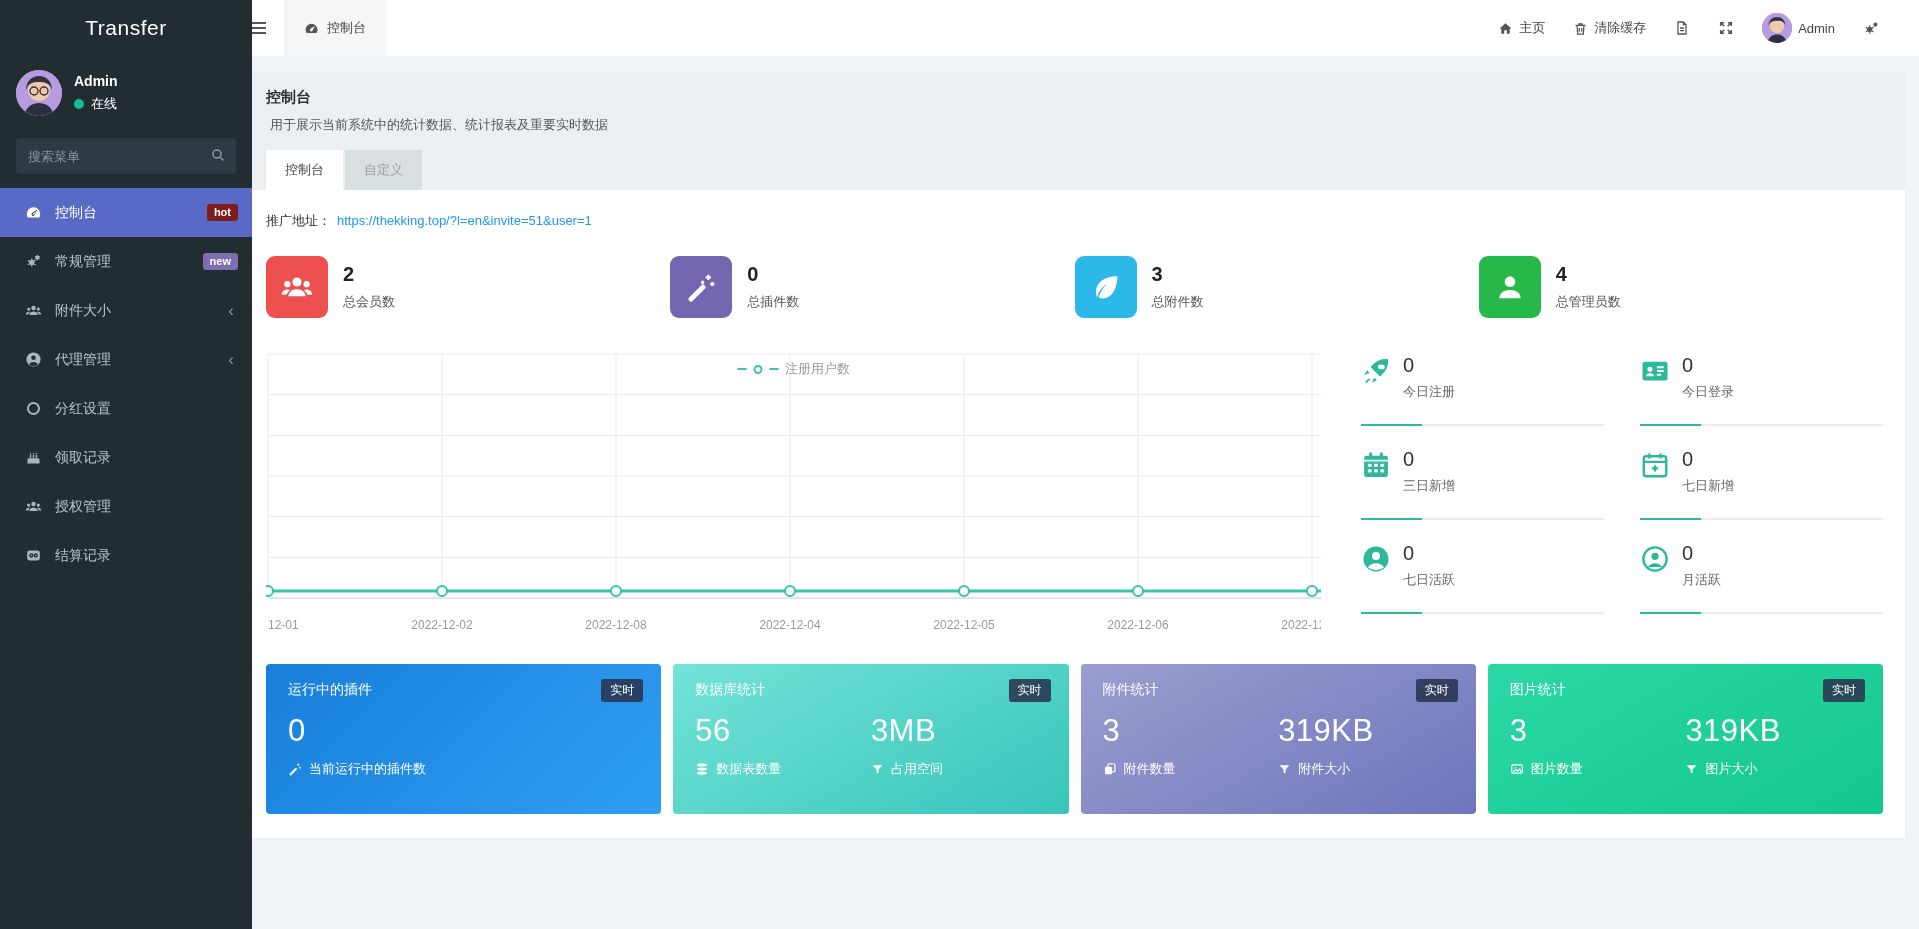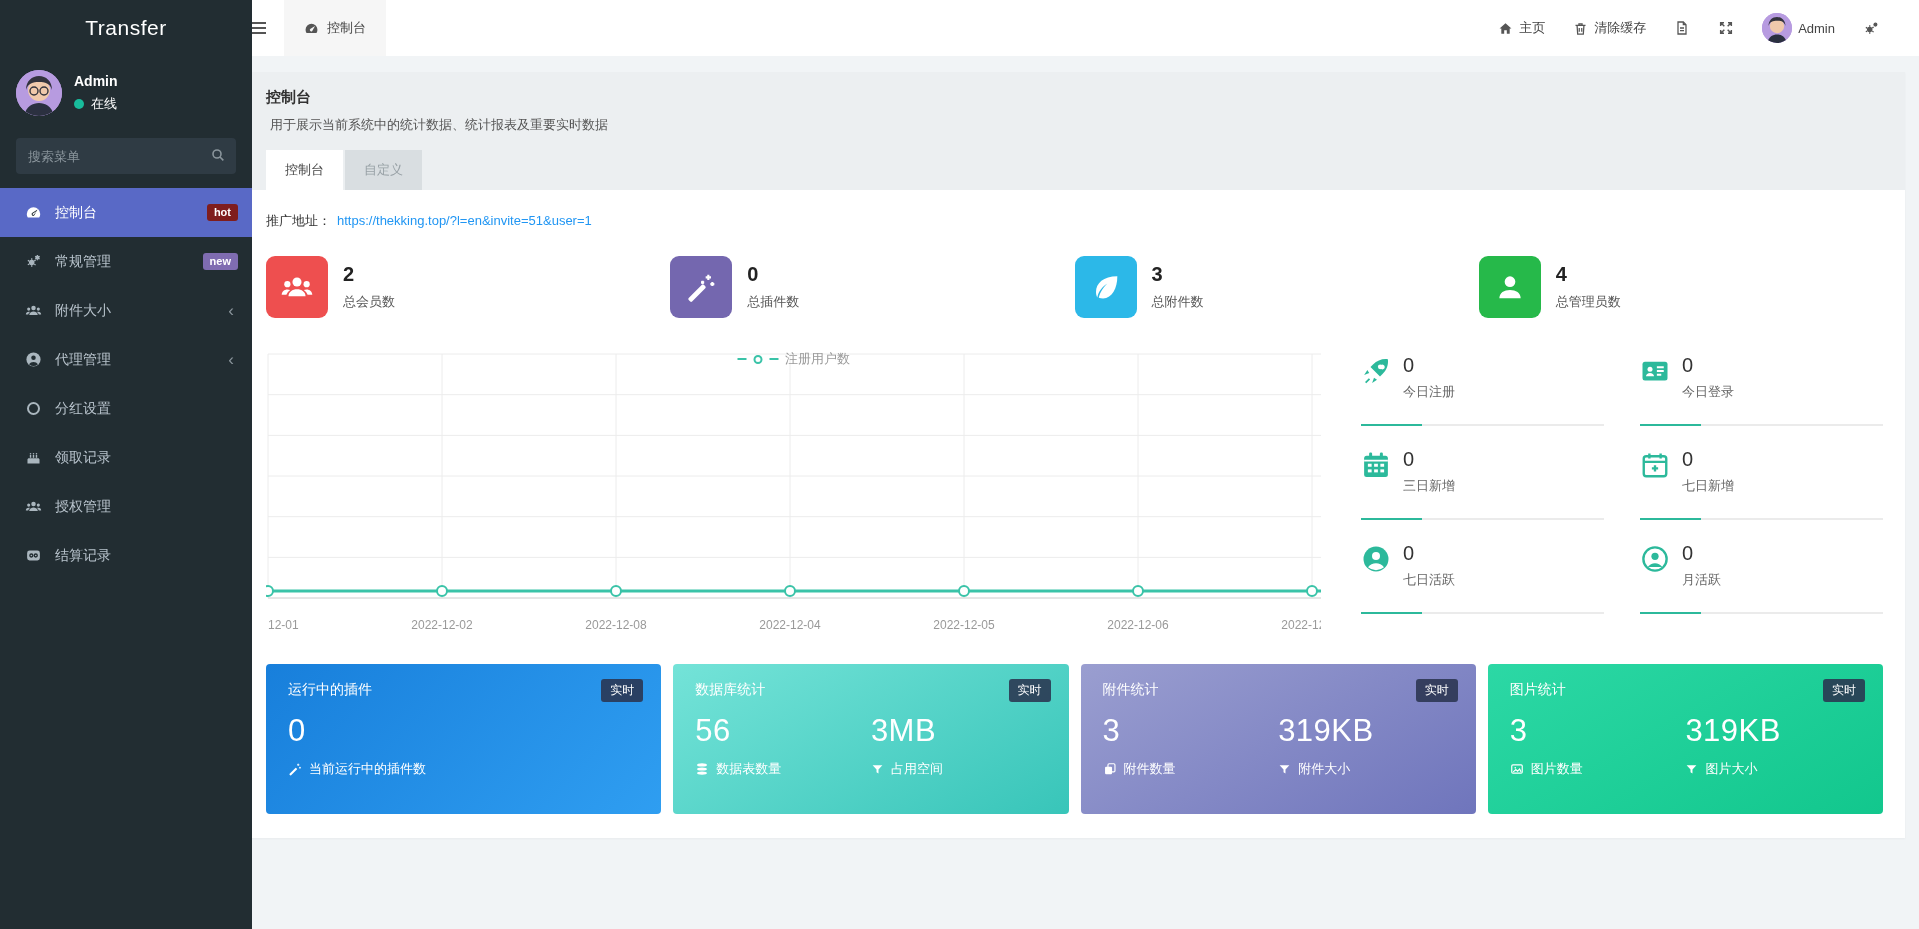--- a/index.html
+++ b/index.html
@@ -55,21 +55,21 @@
   
   .tiles{display:flex;margin-bottom:30px}
   .tile{width:25%;display:flex;align-items:center}
   .tileicon{width:62px;height:62px;border-radius:9px;display:flex;align-items:center;justify-content:center;color:#fff;flex:0 0 62px}
   .tiletext{margin-left:15px}
   .tileval{font-size:20px;font-weight:bold;color:#222}
   .tilelabel{font-size:13px;color:#555;margin-top:7px}
   
   .midrow{display:flex;align-items:flex-start}
   .chartwrap{width:1055px;flex:0 0 1055px;position:relative;overflow:hidden}
-  .legend{position:absolute;top:2px;left:50%;transform:translateX(-50%);display:flex;align-items:center;gap:7px;font-size:13px;color:#999}
+  .legend{position:absolute;top:12px;left:50%;transform:translateX(-50%);display:flex;align-items:center;gap:7px;font-size:13px;color:#999}
   .lgline{width:9px;height:2px;background:#3ac3a8}
   .lgcirc{width:9px;height:9px;border:2px solid #3ac3a8;border-radius:50%;background:#fff}
   .ticks{position:relative;height:20px;font-size:12px;color:#999}
   .tick{position:absolute;top:2px;transform:translateX(-50%);white-space:nowrap}
   .tick.first{transform:none}
   
   .ministats{flex:1;margin-left:40px;display:grid;grid-template-columns:1fr 1fr;column-gap:36px}
   .mini{padding:6px 0 0}
   .minirow{display:flex;align-items:flex-start;min-height:58px}
   .minicon{width:34px;color:#2cb99b;margin-top:2px}

